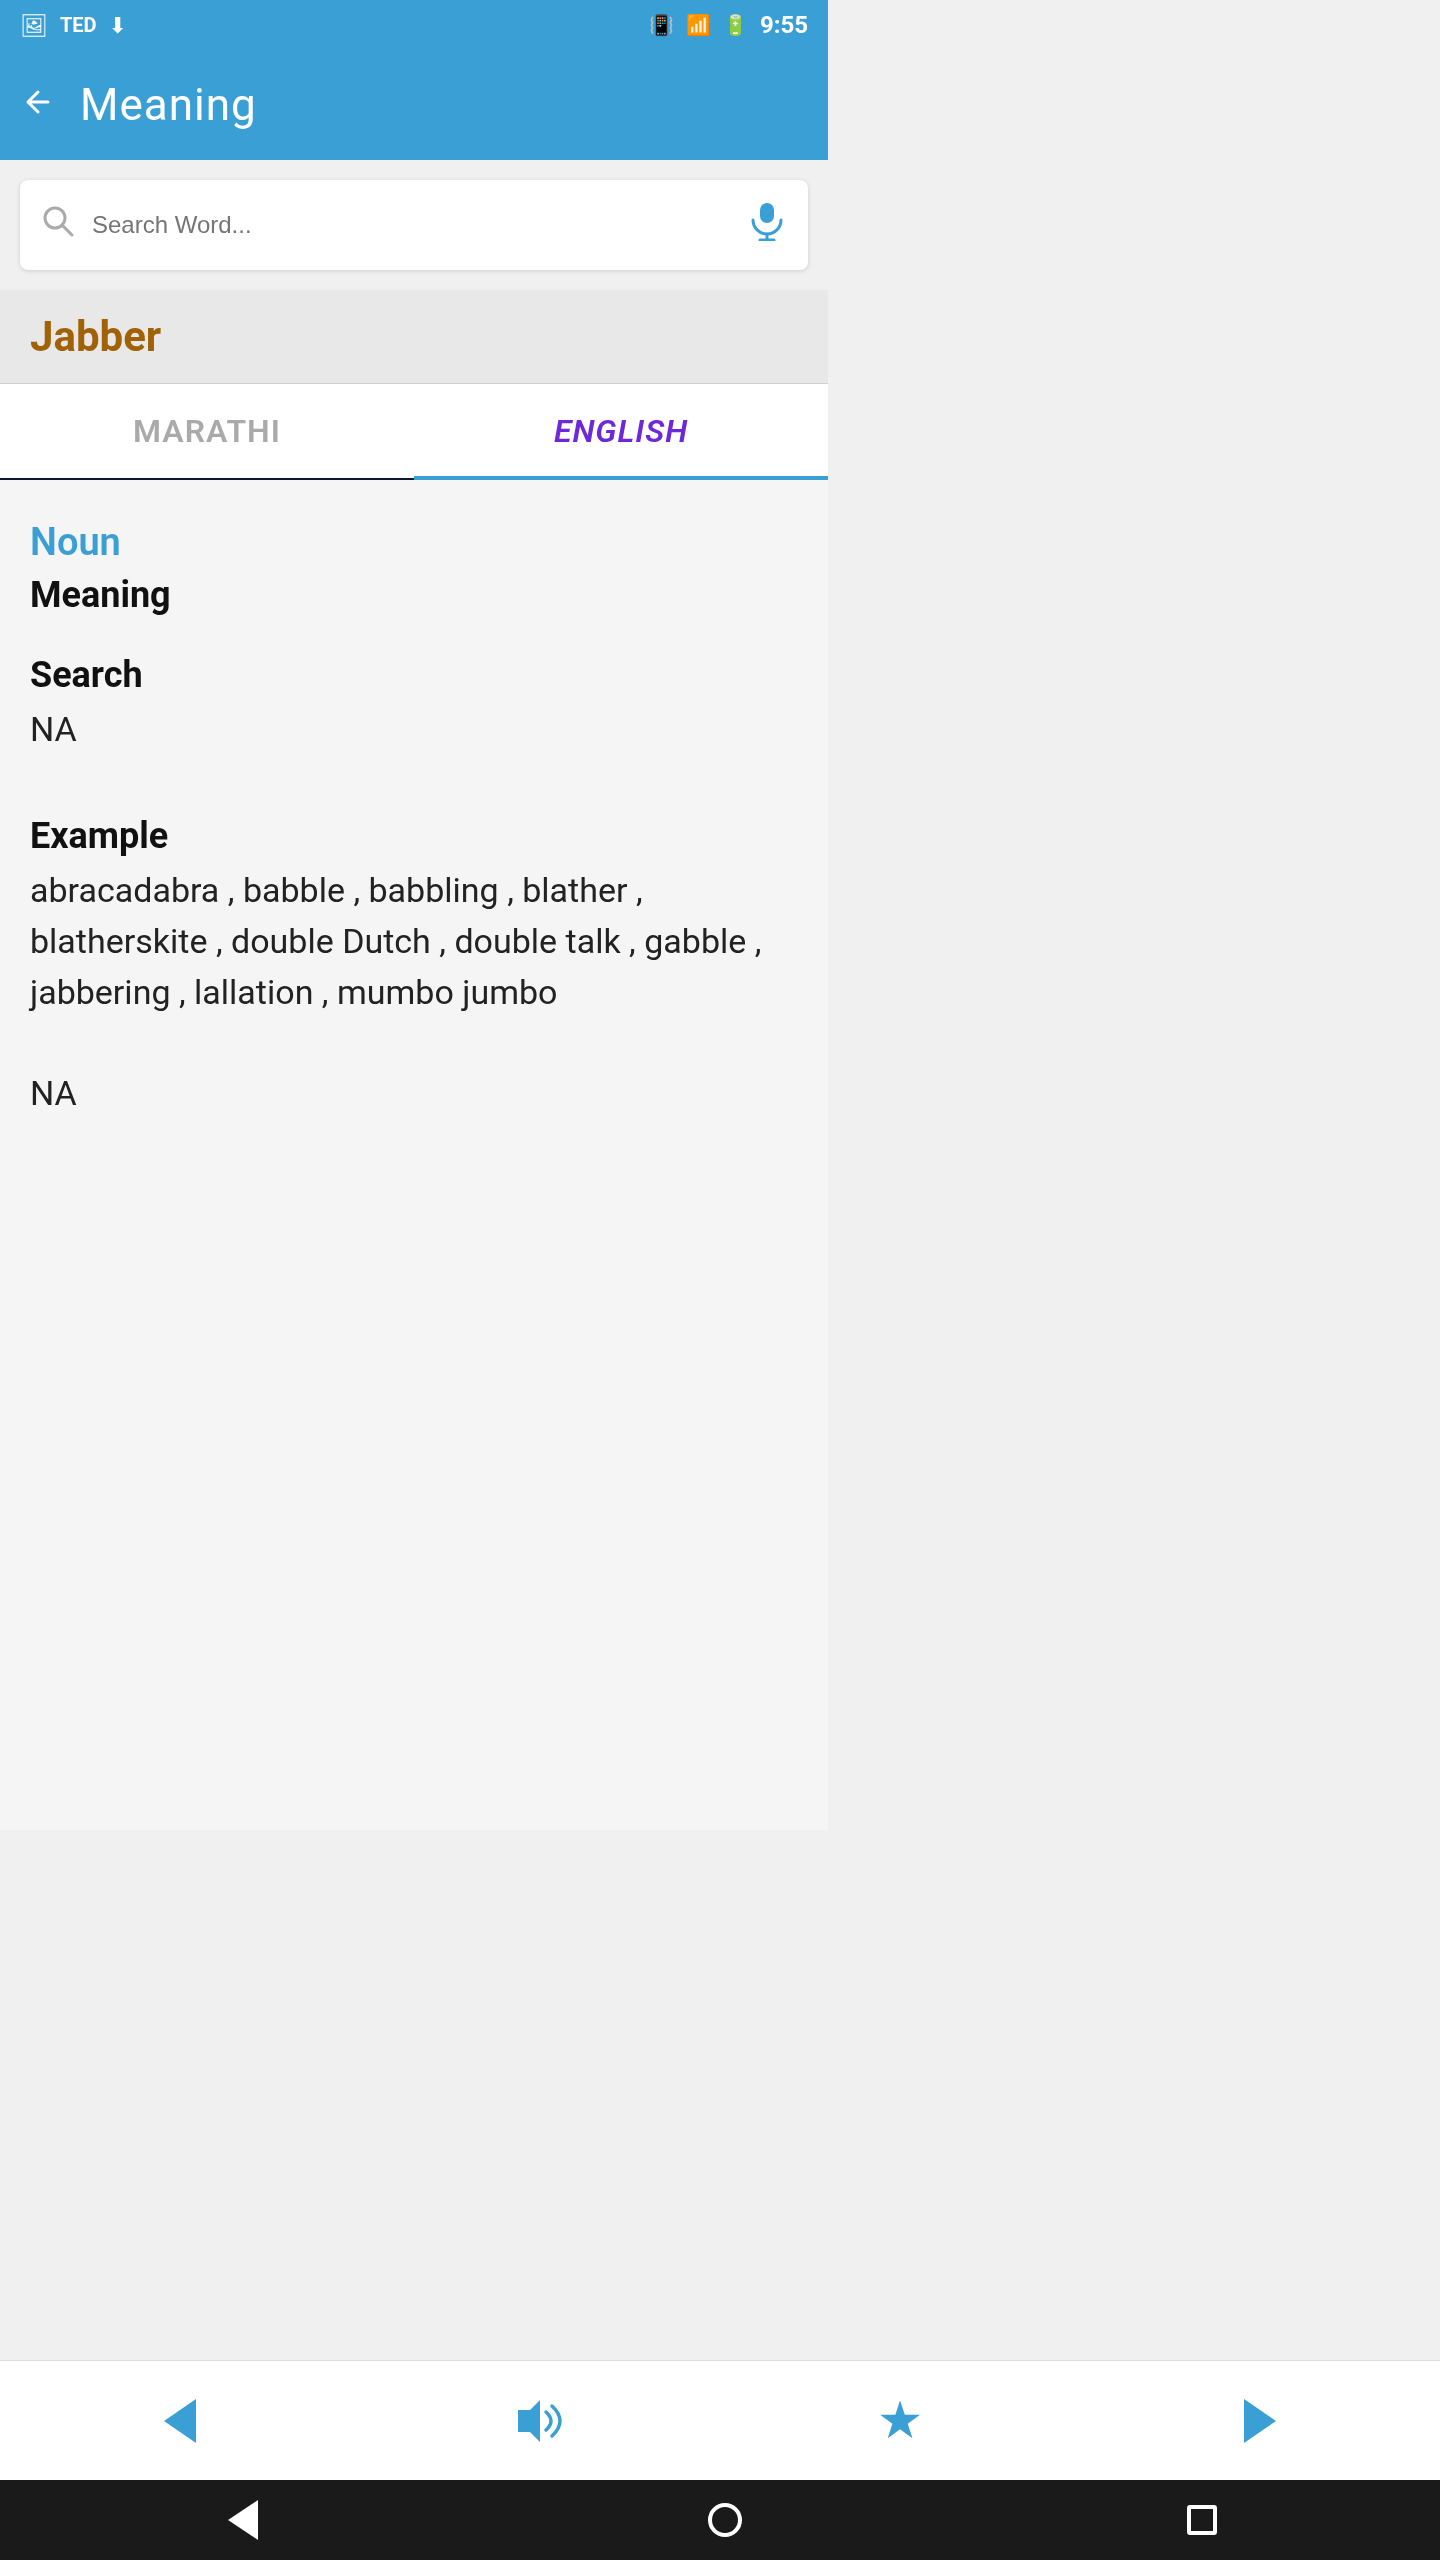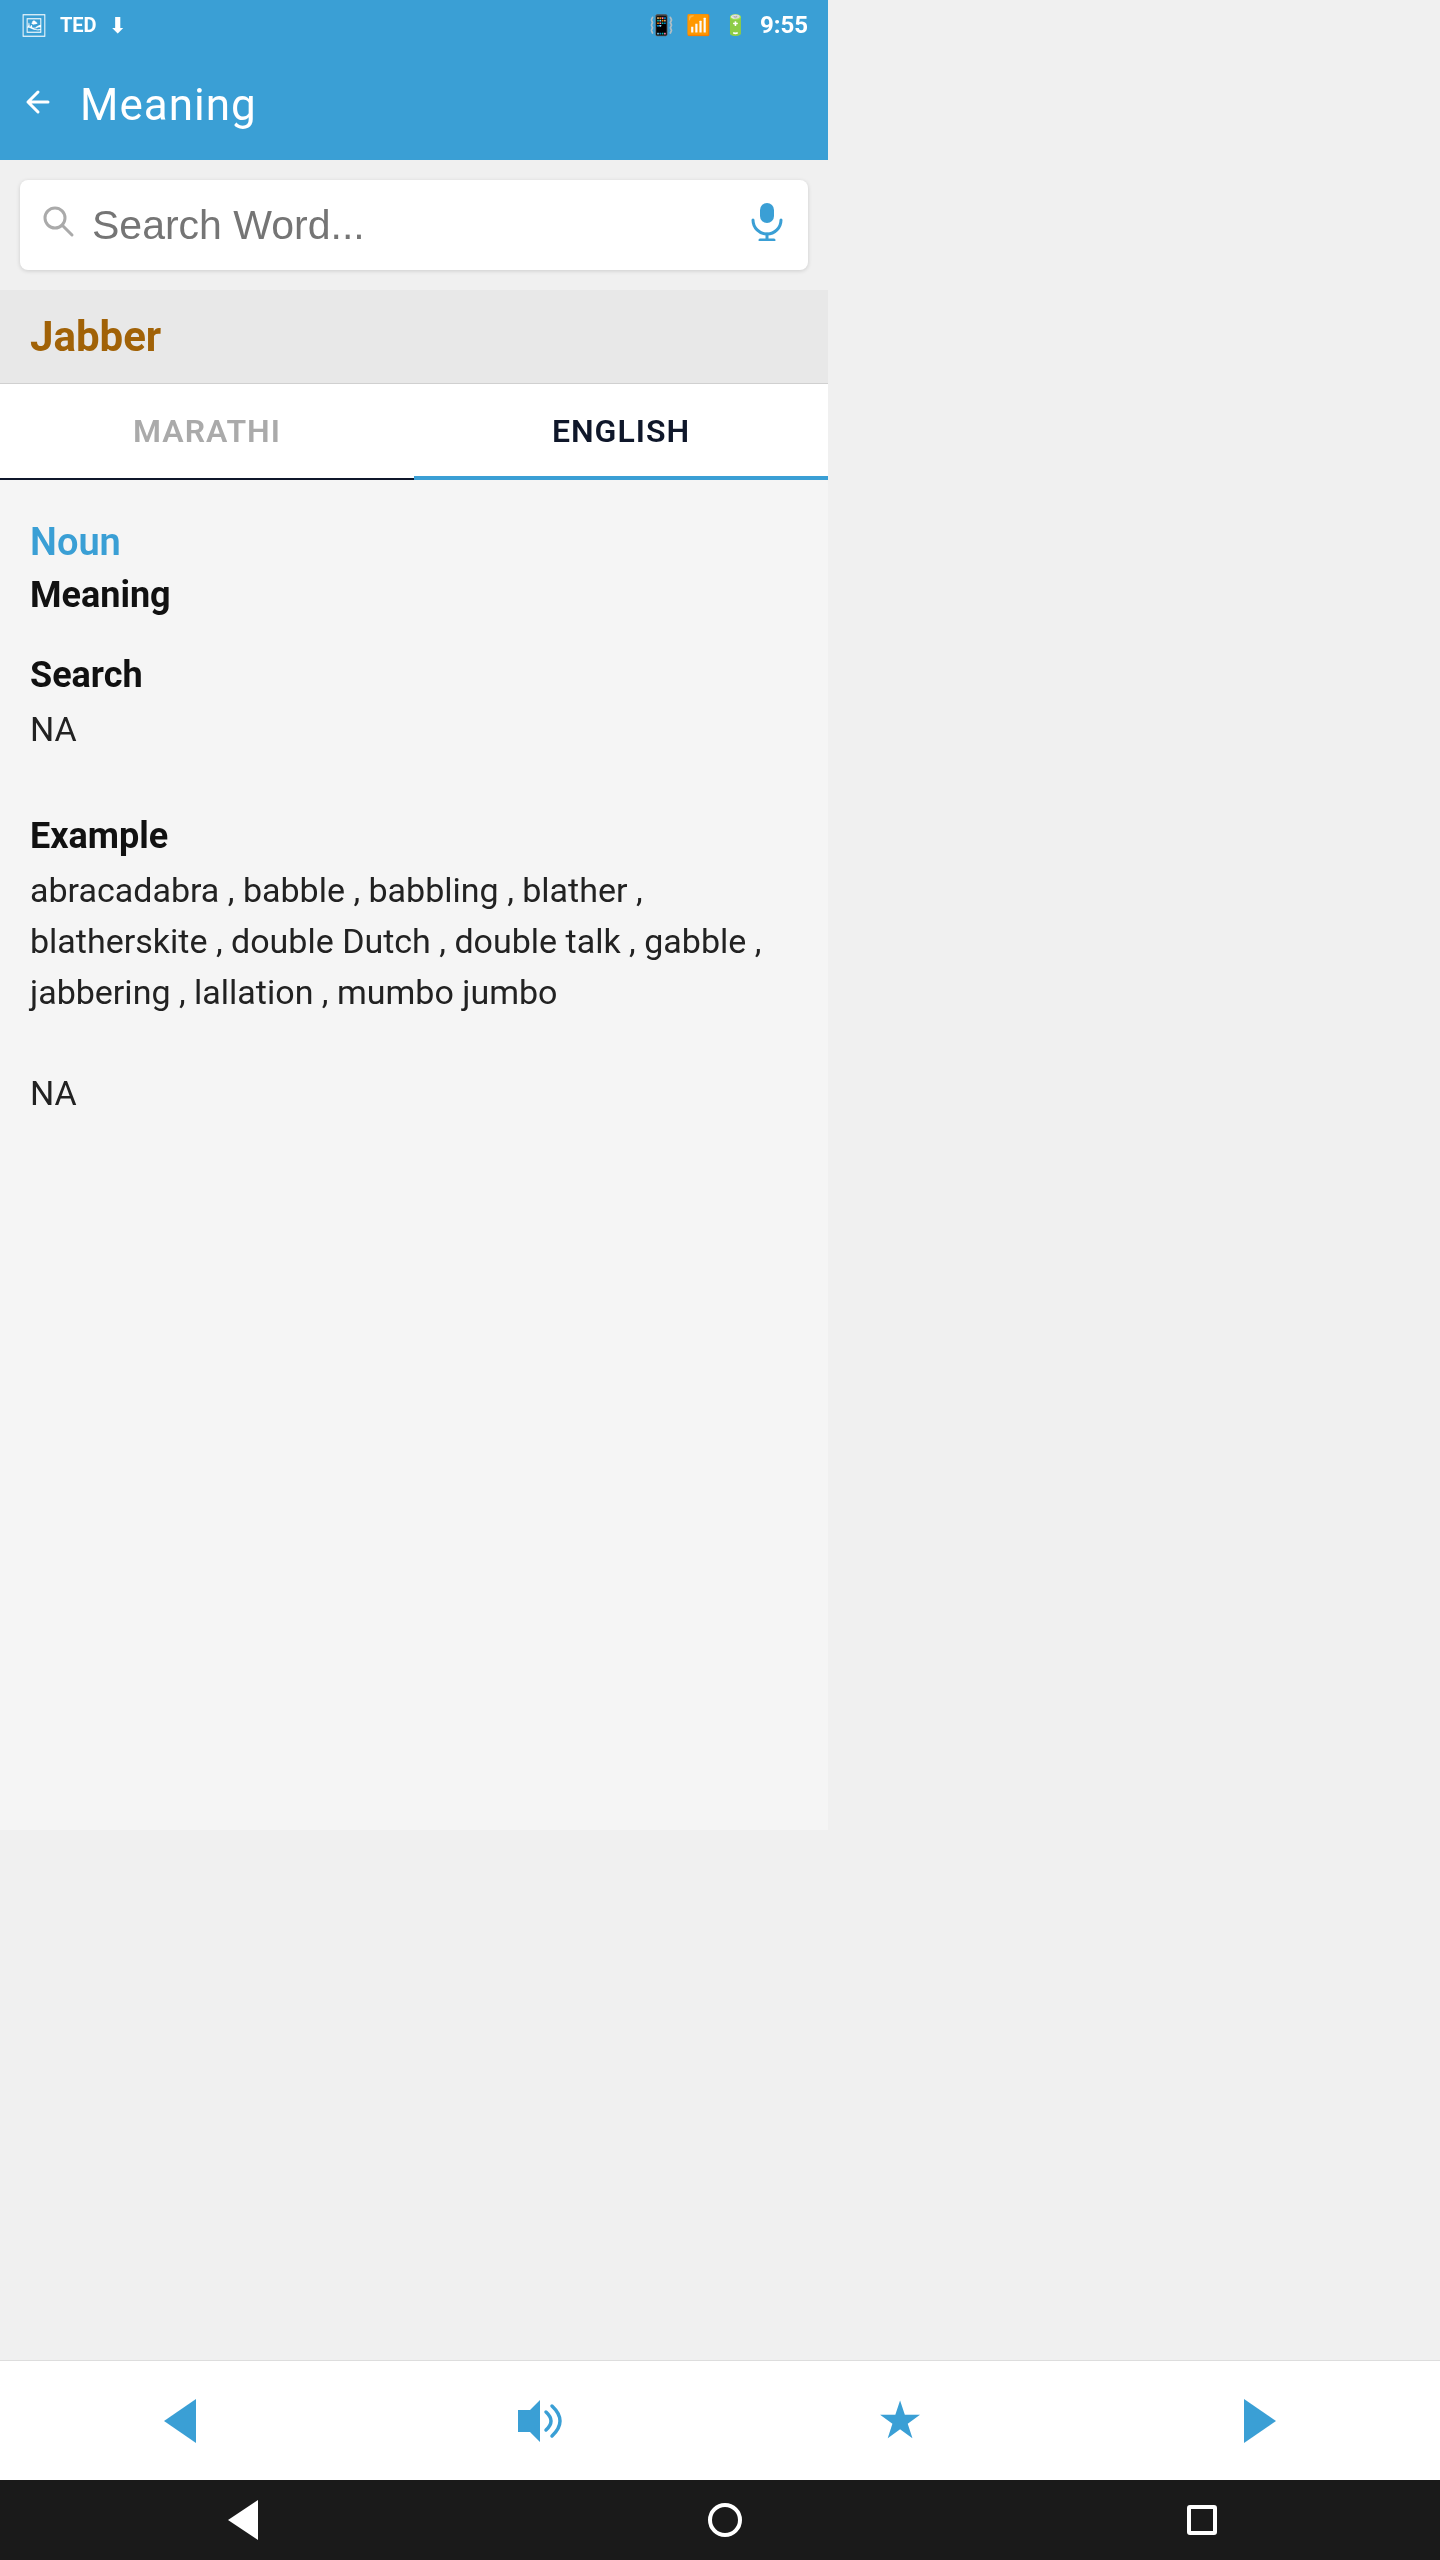--- a/index.html
+++ b/index.html
@@ -86,21 +86,21 @@
 
     .search-icon-wrapper {
       color: #aaa;
       font-size: 36px;
     }
 
     .search-input {
       flex: 1;
       border: none;
       outline: none;
-      font-size: 41px;
+      font-size: 24px;
       color: #aaa;
       background: transparent;
     }
 
     .mic-icon-wrapper {
       color: #3a9fd5;
       font-size: 40px;
     }
 
     
@@ -131,21 +131,22 @@
       padding: 28px 0;
       font-size: 32px;
       font-weight: 600;
       letter-spacing: 1px;
       cursor: pointer;
       color: #aaa;
       position: relative;
     }
 
     .tab.active {
-      color: #0f172a;
+      color: #6d28d9;
+      font-style: italic;
     }
 
     .tab.active::after {
       content: '';
       position: absolute;
       bottom: -2px;
       left: 0;
       right: 0;
       height: 4px;
       background: #3a9fd5;

